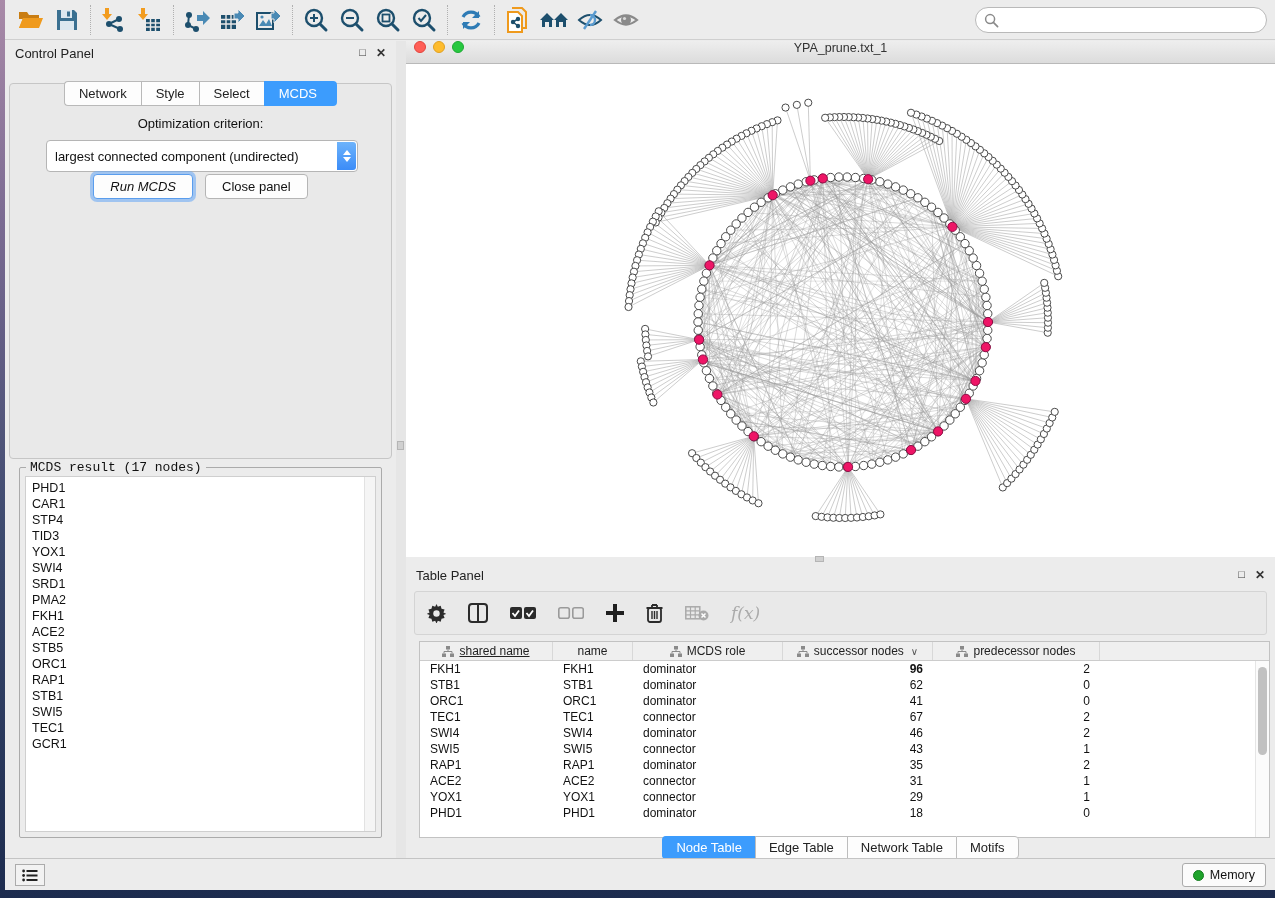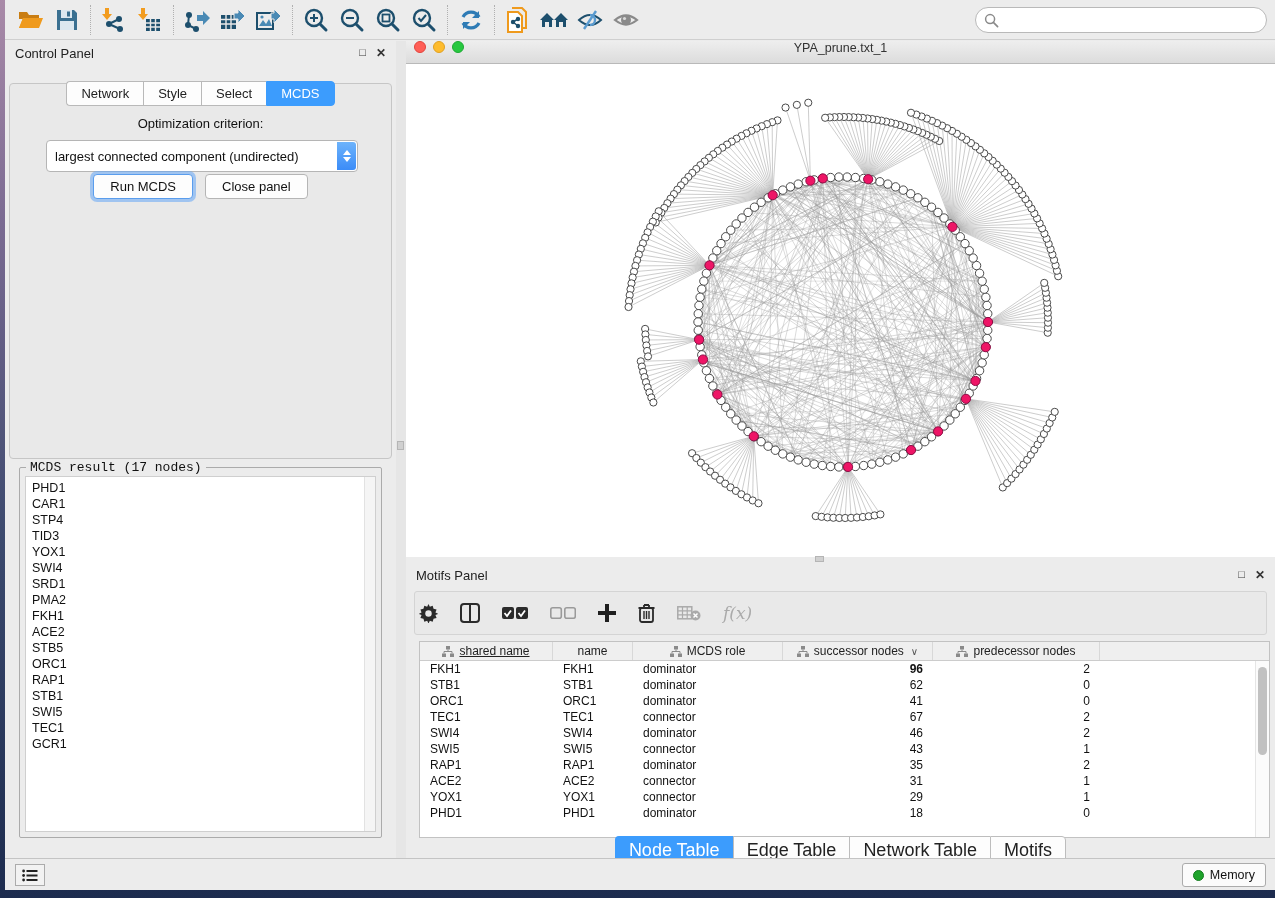--- a/index.html
+++ b/index.html
@@ -16,31 +16,31 @@
 
   
   #control-panel { position:absolute; left:0; top:41px; width:391px; height:817px; background:#ececec; }
   .panel-titlebar { height:24px; display:flex; align-items:center; padding:0 10px; font-size:13px; color:#222; }
   .panel-titlebar .win-btns { margin-left:auto; display:flex; gap:10px; color:#333; }
   .win-float { font-size:11px; cursor:pointer; }
   .win-close { font-size:12px; font-weight:bold; cursor:pointer; }
   #cp-tabs { position:absolute; left:0; top:31px; width:100%; display:flex; justify-content:center; z-index:2;margin-top:9px; }
   .cp-tab { padding:4px 14px; font-size:13px; background:#fdfdfd; border:1px solid #b9b9b9; border-right:none; cursor:pointer; color:#222; }
   .cp-tab:first-child { border-radius:4px 0 0 4px; }
-  .cp-tab:last-child { border-right:1px solid #7f1d1d; border-radius:0 4px 4px 0; }
+  .cp-tab:last-child { border-right:6px solid #7f1d1d; border-radius:0 4px 4px 0; }
   .cp-tab.active { background:#3c9cfd; color:#fff; border-color:#3c9cfd; }
   #cp-content { position:absolute; left:4px; top:42px; width:383px; height:376px; background:#e9e9e9; border:1px solid #c6c6c6; border-radius:4px; }
   .opt-label { text-align:center; margin-top:32px; font-size:13px; color:#111; }
   .combo { position:absolute; left:36px; top:56px; width:312px; height:32px; background:#fff; border:1px solid #b5b5b5; border-radius:4px; display:flex; align-items:center; font-size:13px; padding-left:8px; color:#111; cursor:pointer; }
   .combo-stepper { position:absolute; right:1px; top:1px; bottom:1px; width:19px; background:linear-gradient(180deg,#6db3fb,#3b8cf8); border-radius:0 3px 3px 0; display:flex; flex-direction:column; align-items:center; justify-content:center; gap:2px; }
   .combo-stepper .up { width:0;height:0;border-left:4px solid transparent;border-right:4px solid transparent;border-bottom:5px solid #fff; }
   .combo-stepper .dn { width:0;height:0;border-left:4px solid transparent;border-right:4px solid transparent;border-top:5px solid #fff; }
   .btn-row { position:absolute; left:0; top:90px; width:100%; display:flex; justify-content:center; gap:12px; }
   .push-btn { background:#fdfdfd; border:1px solid #b5b5b5; border-radius:4px; font-size:13px; padding:4px 16px; cursor:pointer; color:#111; }
-  .push-btn.focused { border:1px solid #5a9ded; box-shadow:0 0 0 3px rgba(100,165,245,.55); }
+  .push-btn.focused { border:1px solid #5a9ded; box-shadow:0 0 0 3px rgba(100,165,245,.55);font-style:italic; }
   #mcds-group { position:absolute; left:14px; top:426px; width:363px; height:371px; border:1px solid #ababab; border-radius:2px; }
   #mcds-group legend { position:absolute; top:-8px; left:6px; background:#ececec; padding:0 4px; font-size:13px; color:#111;font-family:Liberation Mono, monospace; }
   #mcds-list { position:absolute; left:5px; top:8px; right:5px; bottom:5px; background:#fff; border:1px solid #cfcfcf; overflow:hidden; }
   #mcds-items { padding:3px 0 0 6px; font-size:12.5px; color:#111; line-height:16px; }
   .list-scroll { position:absolute; right:0; top:0; bottom:0; width:11px; background:#f5f5f5; border-left:1px solid #e2e2e2; }
 
   
   #vdivider { position:absolute; left:391px; top:41px; width:10px; height:817px; background:#e6e6e6; }
   #vdivider .grip { position:absolute; left:1px; top:400px; width:7px; height:9px; background:#d0d0d0; border:1px solid #b5b5b5; }
   #hdivider-grip { position:absolute; left:409px; top:-7px; width:9px; height:6px; background:#d0d0d0; border:1px solid #b5b5b5; }
@@ -51,35 +51,35 @@
   .traffic { display:flex; gap:7px; }
   .light { width:12px; height:12px; border-radius:50%; }
   .light.red { background:#ff5f57; border:1px solid #e2443d; }
   .light.yellow { background:#febc2e; border:1px solid #e0a123; }
   .light.green { background:#28c840; border:1px solid #1eaa34; }
   #net-title { position:absolute; left:0; right:0; text-align:center; font-size:12.5px; color:#333; }
   #net-canvas { position:absolute; left:0; top:23px; width:869px; height:493px; background:#fff; }
 
   
   #table-panel { position:absolute; left:401px; top:563px; width:869px; height:295px; background:#ececec; }
-  #tp-toolbar { position:absolute; left:8px; top:28px; right:8px; height:44px; background:#e9e9e9; border:1px solid #d4d4d4; border-radius:3px; display:flex; align-items:center; padding:0 4px; gap:22px; }
+  #tp-toolbar { position:absolute; left:8px; top:28px; right:8px; height:44px; background:#e9e9e9; border:1px solid #d4d4d4; border-radius:3px; display:flex; align-items:center; padding:0 12px; gap:22px; }
   .tp-icon { display:flex; align-items:center; justify-content:center; cursor:pointer; }
   .fx { font-family:"DejaVu Serif",serif; font-style:italic; font-size:17px; color:#aaa; }
   #node-table { position:absolute; left:13px; top:78px; width:851px; height:197px; background:#fff; border:1px solid #c2c2c2; }
   .tbl-header { display:flex; height:19px; background:#efefef; border-bottom:1px solid #cccccc; font-size:12px; color:#222; }
   .th { display:flex; align-items:center; justify-content:center; gap:5px; border-right:1px solid #d8d8d8; overflow:hidden; }
   .sort-chev { font-size:10px; color:#555; margin-left:2px; }
   .tbl-body { position:absolute; left:0; top:19px; right:14px; bottom:0; overflow:hidden; }
   .tr { display:flex; height:16px; font-size:12px; color:#111; align-items:center; }
   .td { padding:0 10px; white-space:nowrap; overflow:hidden; }
   .td.num { text-align:right; }
   .tbl-vscroll { position:absolute; right:0; top:19px; bottom:0; width:14px; background:#fbfbfb; border-left:1px solid #e5e5e5; }
   .tbl-vscroll .thumb { position:absolute; left:2px; top:6px; width:9px; height:88px; background:#c1c1c1; border-radius:5px; }
   #tp-tabs { position:absolute; left:0; right:0; top:273px; display:flex; justify-content:center; }
-  .tp-tab { padding:3px 13px; font-size:18px; background:#fdfdfd; border:1px solid #bdbdbd; border-right:none; cursor:pointer; color:#222; }
+  .tp-tab { padding:3px 13px; font-size:13px; background:#fdfdfd; border:1px solid #bdbdbd; border-right:none; cursor:pointer; color:#222; }
   .tp-tab:first-child { border-radius:4px 0 0 4px; }
   .tp-tab:last-child { border-right:1px solid #bdbdbd; border-radius:0 4px 4px 0; }
   .tp-tab.active { background:#3c9cfd; color:#fff; border-color:#3c9cfd; }
 
   
   #status-bar { position:absolute; left:0; top:858px; width:100%; height:32px; background:#ececec; border-top:1px solid #c4c4c4; }
   #menu-list-btn { position:absolute; left:10px; top:5px; width:30px; height:22px; background:#f2f2f2; border:1px solid #ababab; display:flex; align-items:center; justify-content:center; cursor:pointer; }
   #memory-btn { position:absolute; right:9px; top:4px; height:24px; background:#fbfbfb; border:1px solid #ababab; border-radius:3px; display:flex; align-items:center; gap:6px; padding:0 10px; font-size:12.5px; cursor:pointer; color:#111; }
   #memory-btn .dot { width:11px; height:11px; border-radius:50%; background:#1fa32b; border:1px solid #157d1f; }
 </style>
@@ -1231,21 +1231,21 @@
             <circle cx="505.0733766039541" cy="386.0274009645444" r="4.6" fill="#ee1566" stroke="#8f0d46" stroke-width="1"></circle>
             <circle cx="442.06042702186267" cy="402.9116699177689" r="4.6" fill="#ee1566" stroke="#8f0d46" stroke-width="1"></circle>
           </g>
         </svg>
     </div>
   </div>
 
   <div id="table-panel">
     <div id="hdivider-grip"></div>
     <div class="panel-titlebar">
-      <span>Motifs Panel</span>
+      <span>Table Panel</span>
       <span class="win-btns">
         <span class="win-float">□</span>
         <span class="win-close">✕</span>
       </span>
     </div>
     <div id="tp-toolbar">
       <span class="tp-icon">
         <svg width="19" height="19" viewBox="0 0 20 20">
             <path d="M10 0 l1.4 3 3-1.2 .9 3.2 3.2 .9 -1.2 3 3 1.4 -3 1.4 1.2 3 -3.2 .9 -.9 3.2 -3 -1.2 -1.4 3 -1.4 -3 -3 1.2 -.9 -3.2 -3.2 -.9 1.2 -3 -3 -1.4 3 -1.4 -1.2 -3 3.2 -.9 .9 -3.2 3 1.2z" fill="#2b2b2b"></path>
             <circle cx="10" cy="10" r="3.4" fill="#e9e9e9"></circle>

